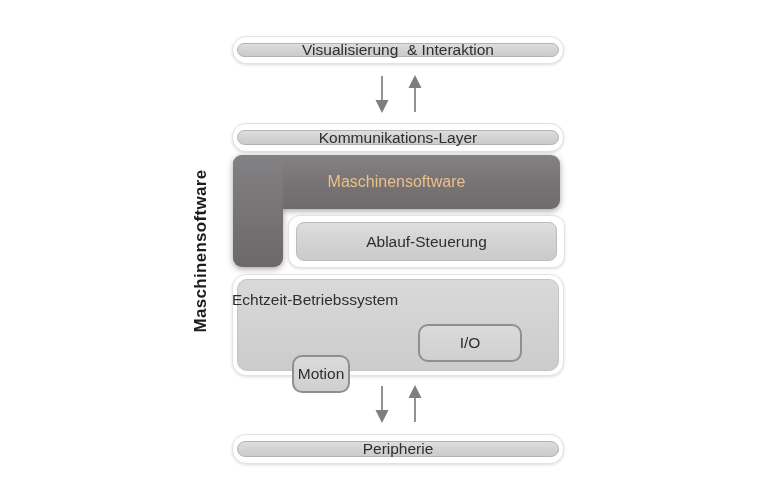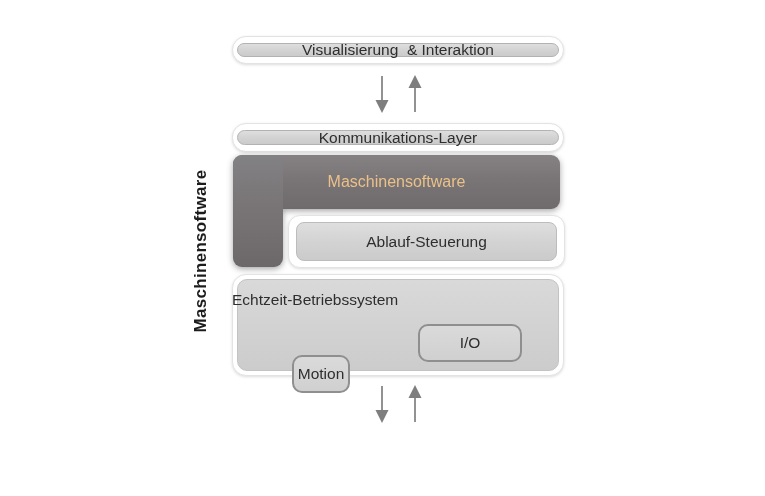--- a/index.html
+++ b/index.html
@@ -150,14 +150,17 @@
     <g>
       <line x1="12" y1="2" x2="12" y2="28" stroke="#929292" stroke-width="2"></line>
       <polygon points="5.5,26 18.5,26 12,39" fill="#7e7e7e"></polygon>
     </g>
     <g>
       <line x1="45" y1="38" x2="45" y2="12" stroke="#929292" stroke-width="2"></line>
       <polygon points="38.5,14 51.5,14 45,1" fill="#7e7e7e"></polygon>
     </g>
   </svg>
 
+  <div class="pill-outer box-peripherie">
+    <div class="pill-inner">Peripherie</div>
+  </div>
 
 </div>
 
 </body></html>

